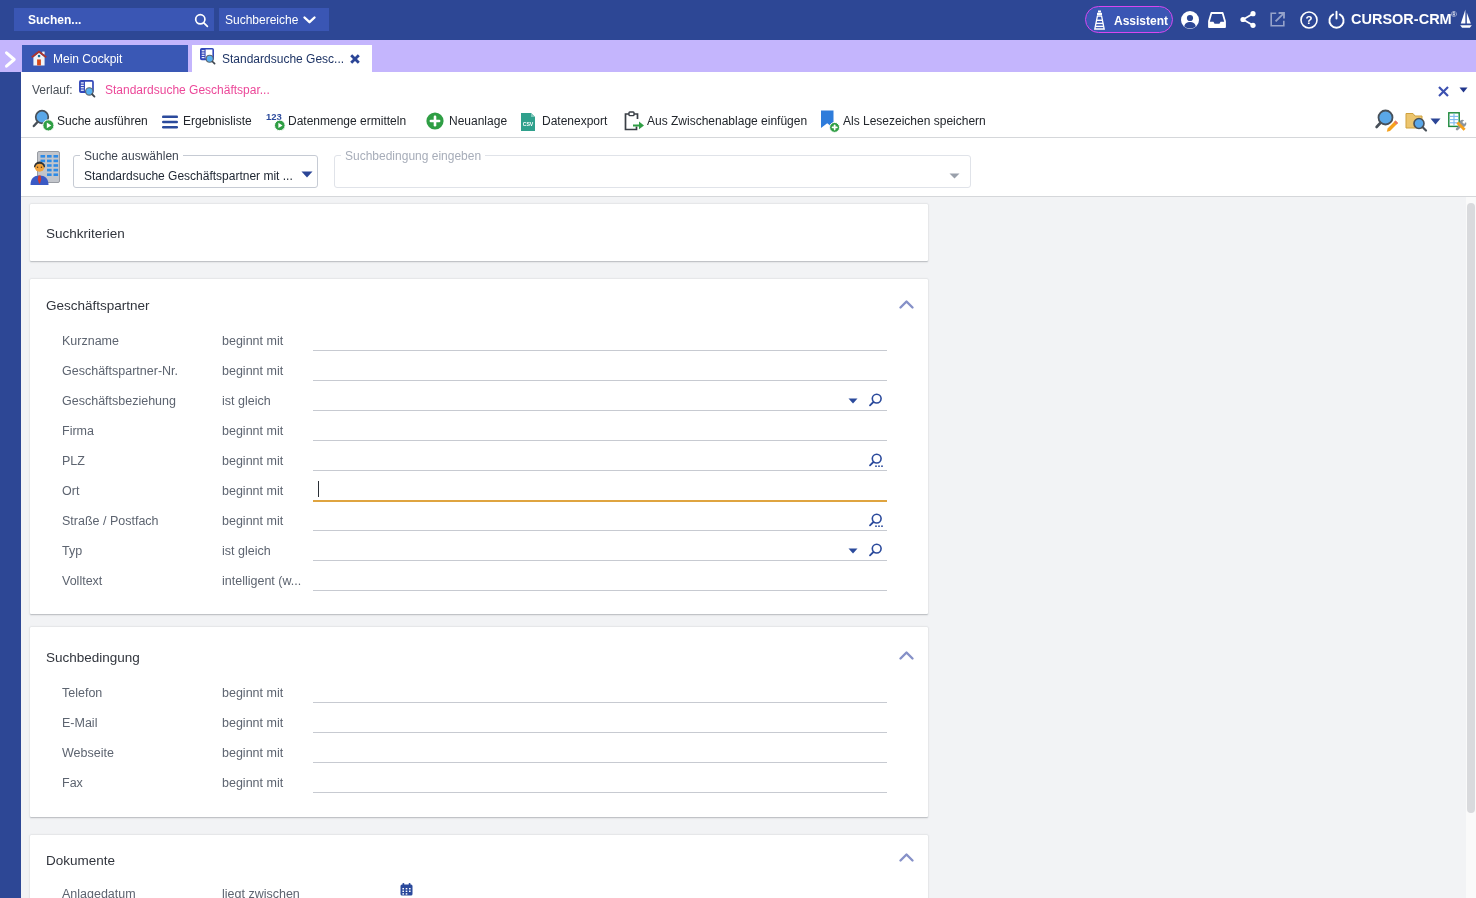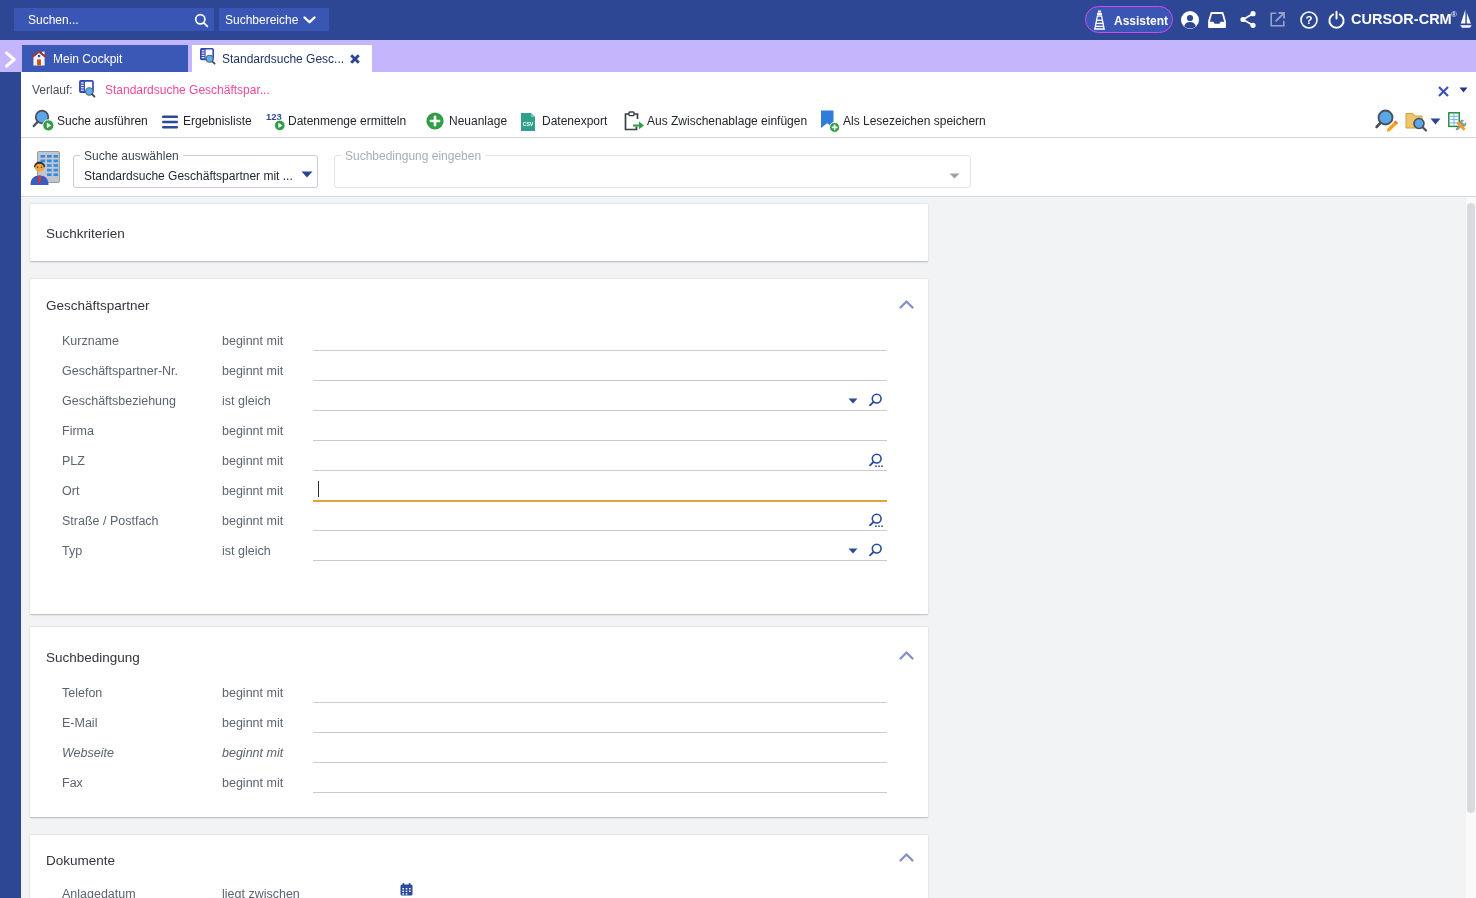--- a/index.html
+++ b/index.html
@@ -4,21 +4,21 @@
 <style>
   * { margin:0; padding:0; box-sizing:border-box; }
   html,body { width:1476px; height:898px; overflow:hidden; font-family:"Liberation Sans", sans-serif; background:#fff; }
   .abs { position:absolute; }
   #stage { position:relative; width:1476px; height:898px; }
   svg { position:absolute; overflow:visible; }
 
   
   #topbar { left:0; top:0; width:1476px; height:40px; background:#2d4795; }
   .tbbox { position:absolute; background:#3a56b4; color:#fff; }
-  #searchbox { left:14px; top:8px; width:200px; height:23px; }
+  #searchbox { left:14px; top:8px; width:200px; height:23px;font-weight:bold; }
   #searchbox .ph { position:absolute; left:14px; top:5px; font-size:12px; color:#fff; }
   #suchbereiche { left:219px; top:8px; width:110px; height:23px; }
   #suchbereiche .lbl { position:absolute; left:6px; top:5px; font-size:12px; color:#fff; }
   #assistpill { position:absolute; left:1085px; top:6px; width:88px; height:27px; background:#3a56b4; border:1px solid #d946ef; border-radius:14px; }
   #assistpill .txt { position:absolute; left:28px; top:7px; font-size:12px; font-weight:bold; color:#fff; }
   #crmlogo { position:absolute; left:1351px; top:11px; font-size:14.5px; font-weight:bold; color:#fff; white-space:nowrap; }
   #crmreg { position:absolute; left:1451px; top:10px; font-size:8px; color:#fff; }
 
   
   #tabbar { left:0; top:40px; width:1476px; height:32px; background:#c4b5fd; }
@@ -369,37 +369,42 @@
           <span class="op">ist gleich</span>
           <div class="line"></div>
         <svg style="left:818px;top:12px;" width="10" height="6" viewBox="0 0 10 6">
             <path d="M0.5,0.5 L9.5,0.5 L5,5.5 Z" fill="#2b4a9c"></path>
           </svg>
         <svg style="left:838px;top:7px;" width="15" height="15" viewBox="0 0 15 15">
             <circle cx="8.7" cy="5.6" r="4.4" fill="none" stroke="#2b4a9c" stroke-width="1.6"></circle>
             <line x1="5.4" y1="9" x2="2" y2="12.4" stroke="#2b4a9c" stroke-width="1.8" stroke-linecap="round"></line>
           </svg>
       </div>
+      <div class="frow" style="top:287px;">
+          <span class="lab">Volltext</span>
+          <span class="op">intelligent (w...</span>
+          <div class="line"></div>
+        </div>
     </div>
     <div class="panel" id="p3" style="top:430px;height:190px;">
       <div class="ptitle" style="top:23px;">Suchbedingung</div>
       <svg style="left:869px;top:24px;" width="15" height="9" viewBox="0 0 15 9">
           <polyline points="1.5,7.5 7.5,1.5 13.5,7.5" fill="none" stroke="#8691c8" stroke-width="2.4" stroke-linecap="round" stroke-linejoin="round"></polyline>
         </svg>
       <div class="frow" style="top:51px;">
           <span class="lab">Telefon</span>
           <span class="op">beginnt mit</span>
           <div class="line"></div>
         </div>
       <div class="frow" style="top:81px;">
           <span class="lab">E-Mail</span>
           <span class="op">beginnt mit</span>
           <div class="line"></div>
         </div>
-      <div class="frow" style="top:111px;font-style:italic;">
+      <div class="frow" style="top:111px;">
           <span class="lab">Webseite</span>
           <span class="op">beginnt mit</span>
           <div class="line"></div>
         </div>
       <div class="frow" style="top:141px;">
           <span class="lab">Fax</span>
           <span class="op">beginnt mit</span>
           <div class="line"></div>
         </div>
     </div>

